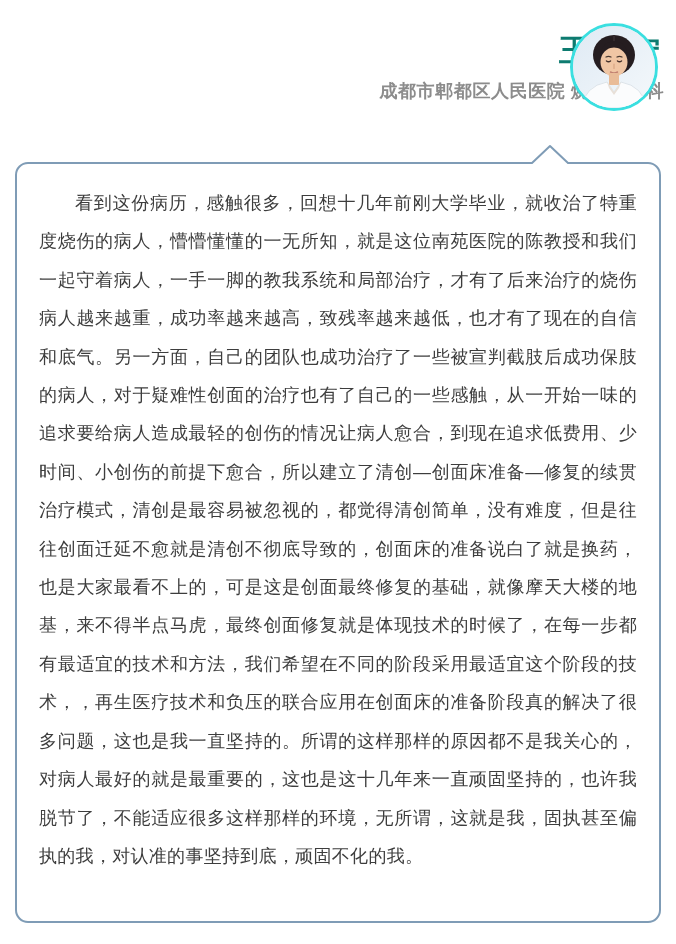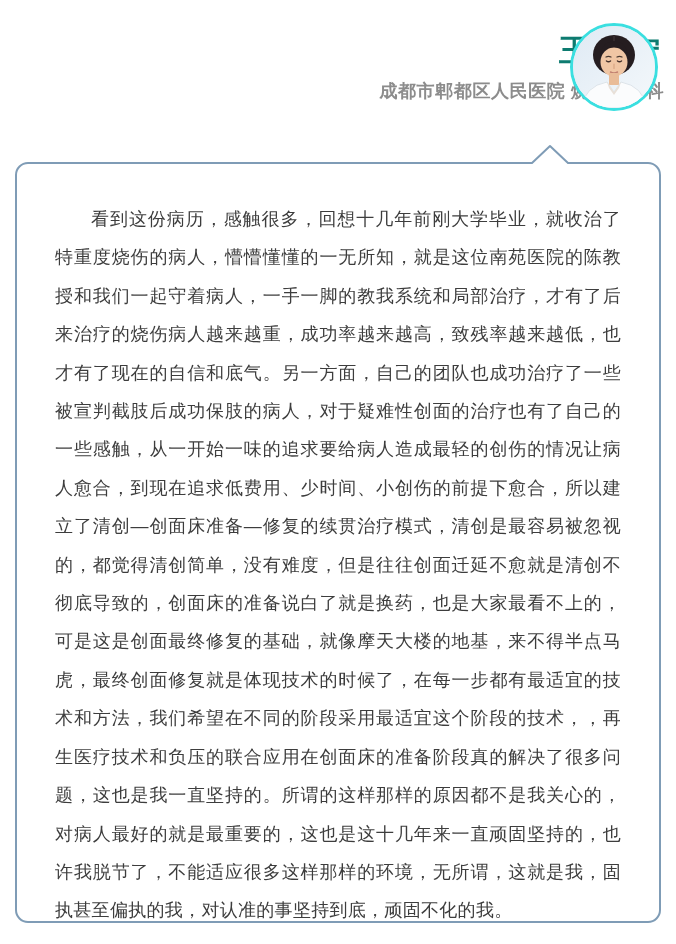--- a/index.html
+++ b/index.html
@@ -72,21 +72,21 @@
   .bubble-content {
     position: absolute;
     top: 163px;
     left: 16px;
     width: 644px;
     height: 759px;
     box-sizing: border-box;
     padding: 21px 23px;
   }
   .bubble-paragraph {
-    margin: 16px;
+    margin: 0;
     font-size: 18px;
     line-height: 38.4px;
     letter-spacing: 0.3px;
     color: #3d3d3d;
     text-align: justify;
     text-indent: 2em;
   }
 </style>
 </head>
 <body>

